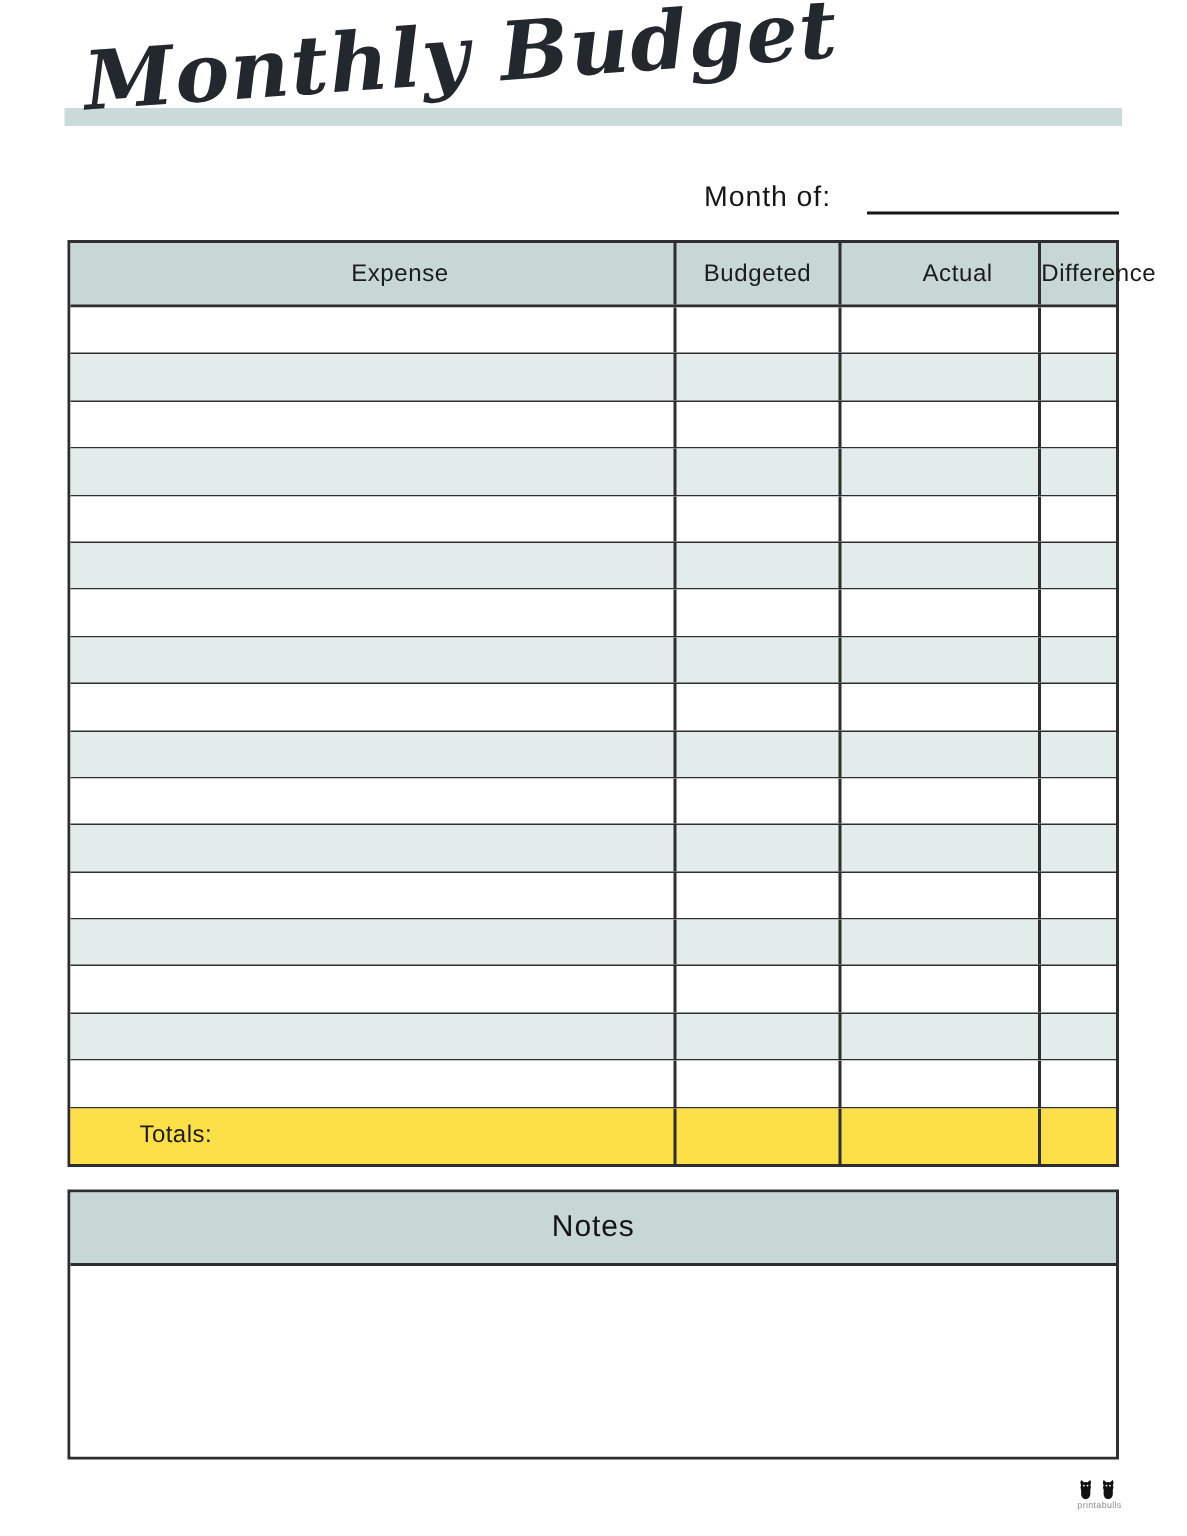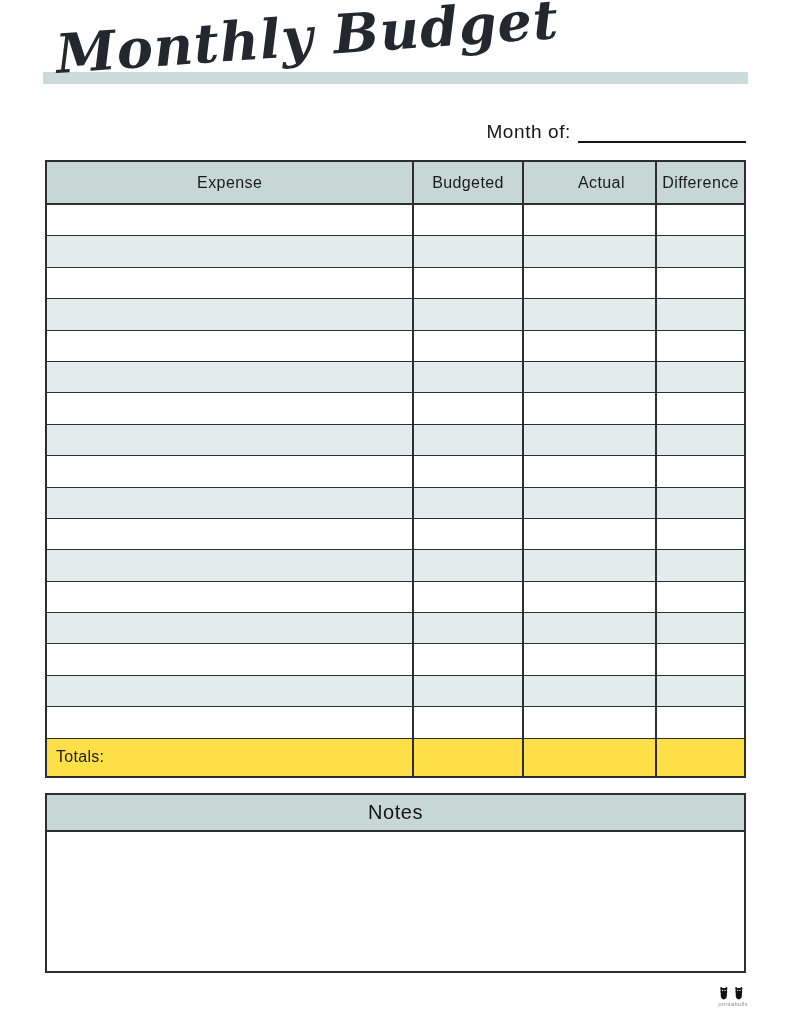--- a/index.html
+++ b/index.html
@@ -35,21 +35,21 @@
     transform-origin: left center;
     white-space: nowrap;
   }
 
   
   .month-of {
     position: absolute;
     top: 121px; right: 45px;
     display: flex;
     align-items: flex-end;
-    gap: 7px;
+    gap: 24px;
     font-size: 19px;
     letter-spacing: 0.6px;
     color: #161616;
   }
   .month-line {
     display: inline-block;
     width: 168px;
     height: 21px;
     border-bottom: 2px solid #161616;
   }
@@ -87,37 +87,37 @@
     letter-spacing: 0.3px;
   }
   .cell {
     border-right: 2px solid #2e2e2e;
     height: 100%;
     display: flex;
     align-items: center;
     justify-content: center;
   }
   .cell:last-child { border-right: none; }
-  .c-expense   { flex: 0 0 52.7%; }
+  .c-expense   { flex: 0 0 52.7%; margin-left: 37px; }
   .c-budgeted  { flex: 0 0 15.7%; }
   .c-actual    { flex: 0 0 15.7%; margin-left: 24px; }
   .c-difference{ flex: 1 1 auto; }
   .cell.left { justify-content: flex-start; padding-left: 9px; }
 
   
   .notes {
     position: absolute;
     left: 45px; top: 793px;
     width: 701px; height: 180px;
     border: 2px solid #2e2e2e;
     display: flex;
     flex-direction: column;
   }
   .notes-header {
-    height: 37px;
+    height: 49px;
     flex: none;
     background: #c7d7d5;
     border-bottom: 2px solid #2e2e2e;
     display: flex;
     align-items: center;
     justify-content: center;
     font-size: 20px;
     letter-spacing: 0.6px;
     color: #141414;
   }

